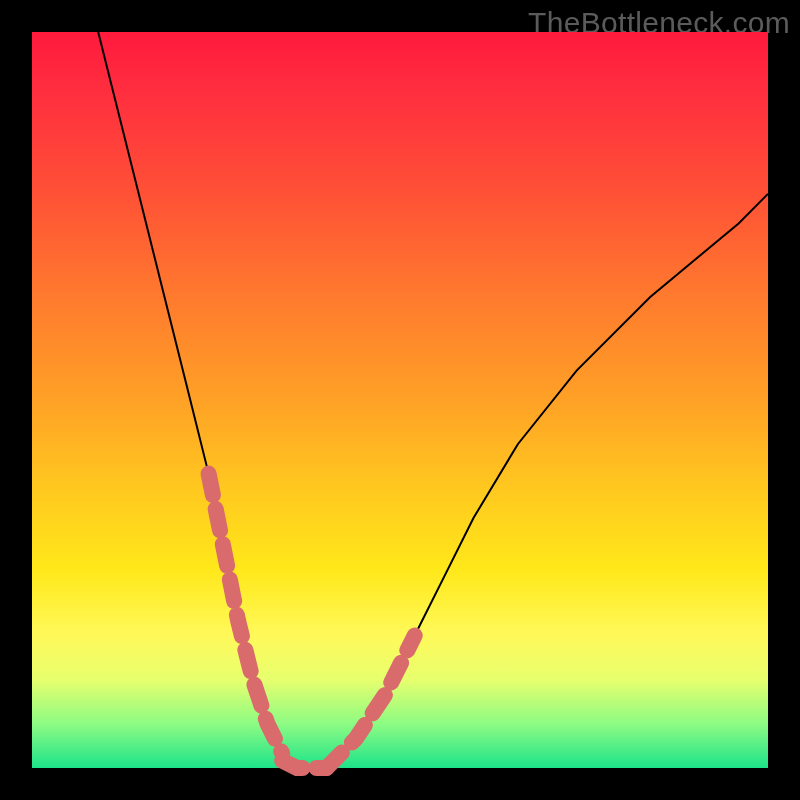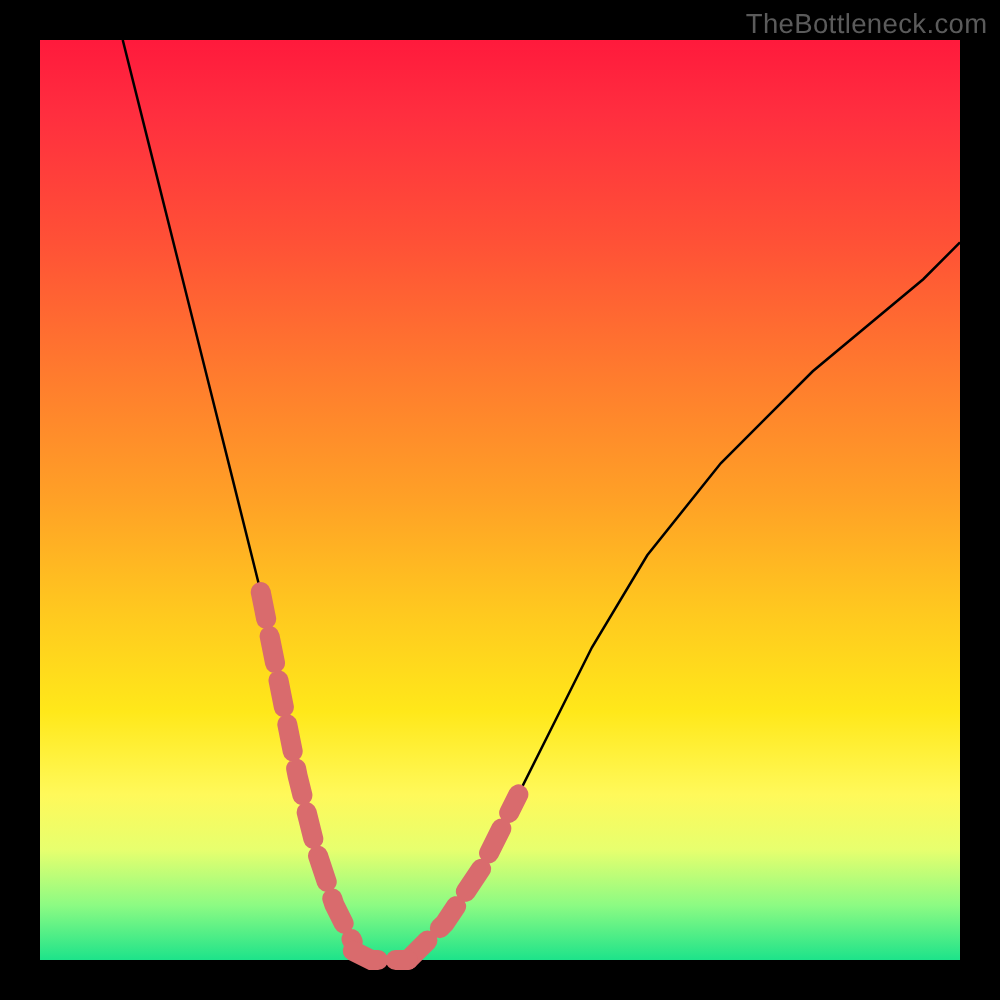--- a/index.html
+++ b/index.html
@@ -34,21 +34,21 @@
       #fff95a 82%,
       #e7ff6e 88%,
       #8dfb83 94%,
       #1de38a 100%);
   }
   .watermark {
     position: absolute;
     top: 6px;
     right: 10px;
     color: #5b5b5b;
-    font-size: 22px;
+    font-size: 30px;
     font-weight: 500;
     letter-spacing: 0.3px;
     user-select: none;
   }
   svg.curve {
     position: absolute;
     left: 0;
     top: 0;
     width: 736px;
     height: 736px;

